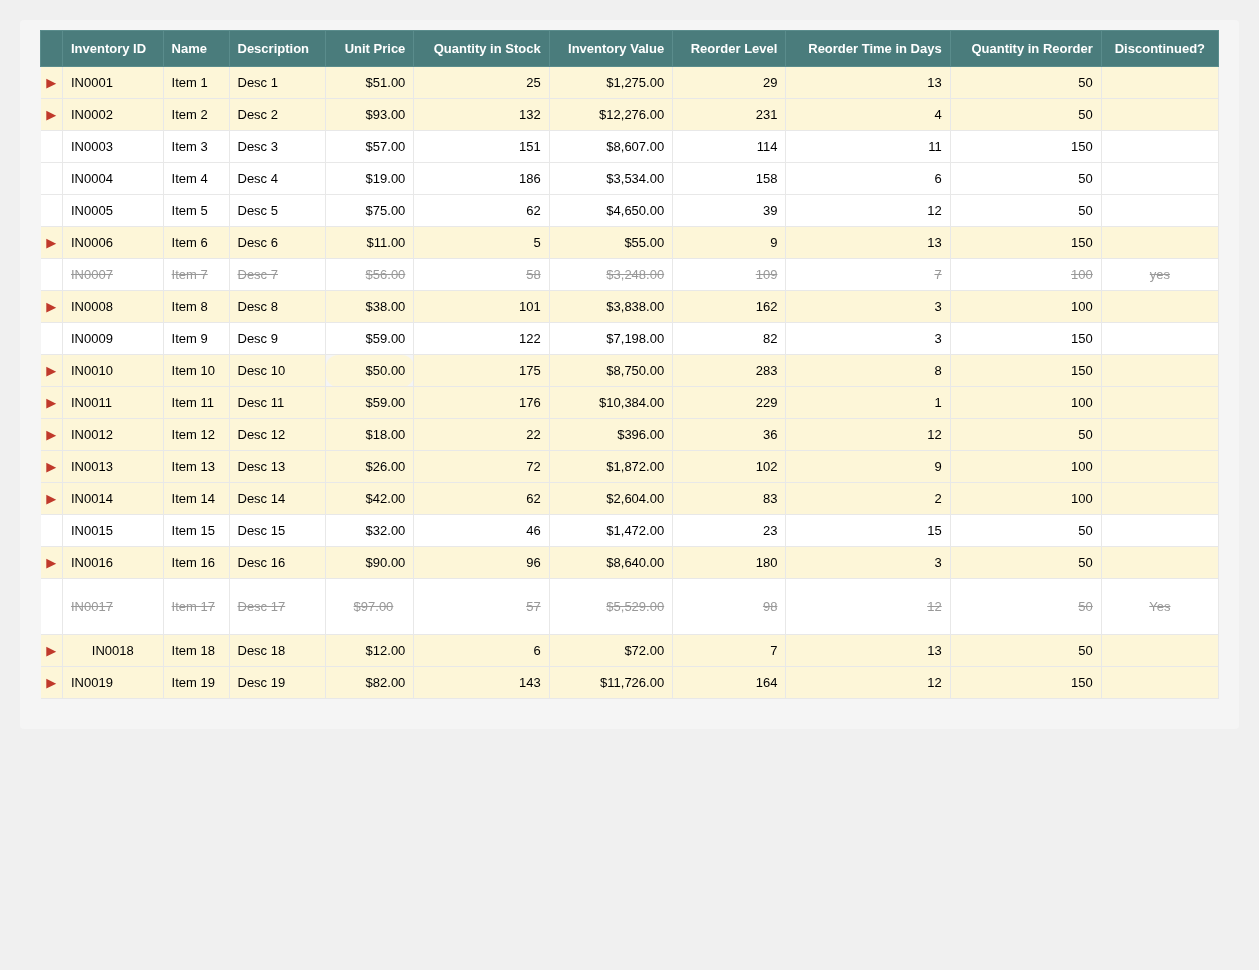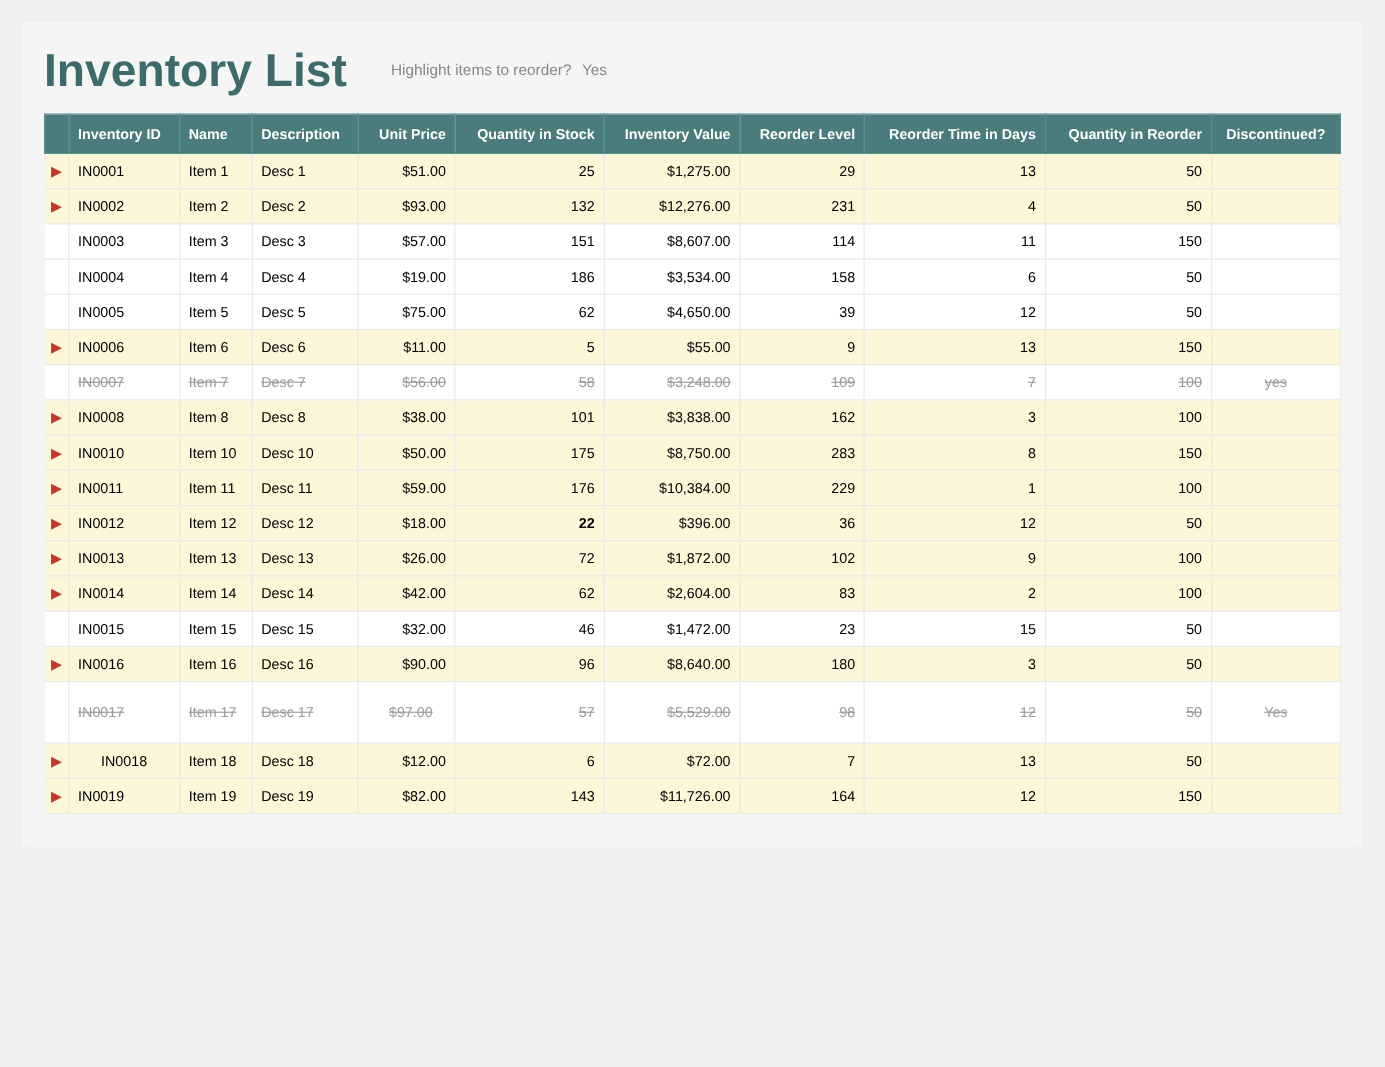--- a/index.html
+++ b/index.html
@@ -65,27 +65,20 @@
     tbody td {
       padding: 8px 8px;
       border-bottom: 1px solid #e8e8e8;
       border-right: 1px solid #e8e8e8;
     }
   </style>
 </head>
 <body>
 
 <div class="page-container">
-  <div class="header-section">
-    <h1 class="page-title">Inventory List</h1>
-    <div>
-      <span class="highlight-label">Highlight items to reorder?</span>
-      <span class="highlight-value">Yes</span>
-    </div>
-  </div>
 
   <div class="table-wrapper">
     <table>
       <thead>
         <tr>
           <th style="width:22px;"></th>
           <th>Inventory ID</th>
           <th>Name</th>
           <th>Description</th>
           <th class="right-align">Unit Price</th>
@@ -195,20 +188,33 @@
             <td style="text-align: left; padding: 8px; border-bottom: 1px solid rgb(232, 232, 232); border-right: 1px solid rgb(232, 232, 232);">Item 8</td>
             <td style="text-align: left; padding: 8px; border-bottom: 1px solid rgb(232, 232, 232); border-right: 1px solid rgb(232, 232, 232);">Desc 8</td>
             <td style="text-align: right; padding: 8px; border-bottom: 1px solid rgb(232, 232, 232); border-right: 1px solid rgb(232, 232, 232);">$38.00</td>
             <td style="text-align: right; padding: 8px; border-bottom: 1px solid rgb(232, 232, 232); border-right: 1px solid rgb(232, 232, 232);">101</td>
             <td style="text-align: right; padding: 8px; border-bottom: 1px solid rgb(232, 232, 232); border-right: 1px solid rgb(232, 232, 232);">$3,838.00</td>
             <td style="text-align: right; padding: 8px; border-bottom: 1px solid rgb(232, 232, 232); border-right: 1px solid rgb(232, 232, 232);">162</td>
             <td style="text-align: right; padding: 8px; border-bottom: 1px solid rgb(232, 232, 232); border-right: 1px solid rgb(232, 232, 232);">3</td>
             <td style="text-align: right; padding: 8px; border-bottom: 1px solid rgb(232, 232, 232); border-right: 1px solid rgb(232, 232, 232);">100</td>
             <td style="text-align: center; padding: 8px; border-bottom: 1px solid rgb(232, 232, 232); border-right: 1px solid rgb(232, 232, 232);"></td>
           </tr>
+          <tr style="background: rgb(255, 255, 255);">
+            <td style="width: 22px; padding: 4px 2px; border-bottom: 1px solid rgb(232, 232, 232); text-align: center;"></td>
+            <td style="text-align: left; padding: 8px; border-bottom: 1px solid rgb(232, 232, 232); border-right: 1px solid rgb(232, 232, 232);">IN0009</td>
+            <td style="text-align: left; padding: 8px; border-bottom: 1px solid rgb(232, 232, 232); border-right: 1px solid rgb(232, 232, 232);">Item 9</td>
+            <td style="text-align: left; padding: 8px; border-bottom: 1px solid rgb(232, 232, 232); border-right: 1px solid rgb(232, 232, 232);">Desc 9</td>
+            <td style="text-align: right; padding: 8px; border-bottom: 1px solid rgb(232, 232, 232); border-right: 1px solid rgb(232, 232, 232);">$59.00</td>
+            <td style="text-align: right; padding: 8px; border-bottom: 1px solid rgb(232, 232, 232); border-right: 1px solid rgb(232, 232, 232);">122</td>
+            <td style="text-align: right; padding: 8px; border-bottom: 1px solid rgb(232, 232, 232); border-right: 1px solid rgb(232, 232, 232);">$7,198.00</td>
+            <td style="text-align: right; padding: 8px; border-bottom: 1px solid rgb(232, 232, 232); border-right: 1px solid rgb(232, 232, 232);">82</td>
+            <td style="text-align: right; padding: 8px; border-bottom: 1px solid rgb(232, 232, 232); border-right: 1px solid rgb(232, 232, 232);">3</td>
+            <td style="text-align: right; padding: 8px; border-bottom: 1px solid rgb(232, 232, 232); border-right: 1px solid rgb(232, 232, 232);">150</td>
+            <td style="text-align: center; padding: 8px; border-bottom: 1px solid rgb(232, 232, 232); border-right: 1px solid rgb(232, 232, 232);"></td>
+          </tr>
           <tr style="background: rgb(253, 246, 216);">
             <td style="width: 22px; padding: 4px 2px; border-bottom: 1px solid rgb(232, 232, 232); text-align: center;"><span style="color:#c0392b;font-size:13px;">▶</span></td>
             <td style="text-align: left; padding: 8px; border-bottom: 1px solid rgb(232, 232, 232); border-right: 1px solid rgb(232, 232, 232);">IN0010</td>
             <td style="text-align: left; padding: 8px; border-bottom: 1px solid rgb(232, 232, 232); border-right: 1px solid rgb(232, 232, 232);">Item 10</td>
             <td style="text-align: left; padding: 8px; border-bottom: 1px solid rgb(232, 232, 232); border-right: 1px solid rgb(232, 232, 232);">Desc 10</td>
             <td style="text-align: right; padding: 8px; border-bottom: 1px solid rgb(232, 232, 232); border-right: 1px solid rgb(232, 232, 232); border-radius: 12px;">$50.00</td>
             <td style="text-align: right; padding: 8px; border-bottom: 1px solid rgb(232, 232, 232); border-right: 1px solid rgb(232, 232, 232); margin-top: 16px;">175</td>
             <td style="text-align: right; padding: 8px; border-bottom: 1px solid rgb(232, 232, 232); border-right: 1px solid rgb(232, 232, 232);">$8,750.00</td>
             <td style="text-align: right; padding: 8px; border-bottom: 1px solid rgb(232, 232, 232); border-right: 1px solid rgb(232, 232, 232);">283</td>
             <td style="text-align: right; padding: 8px; border-bottom: 1px solid rgb(232, 232, 232); border-right: 1px solid rgb(232, 232, 232);">8</td>
@@ -227,21 +233,21 @@
             <td style="text-align: right; padding: 8px; border-bottom: 1px solid rgb(232, 232, 232); border-right: 1px solid rgb(232, 232, 232);">1</td>
             <td style="text-align: right; padding: 8px; border-bottom: 1px solid rgb(232, 232, 232); border-right: 1px solid rgb(232, 232, 232);">100</td>
             <td style="text-align: center; padding: 8px; border-bottom: 1px solid rgb(232, 232, 232); border-right: 1px solid rgb(232, 232, 232);"></td>
           </tr>
           <tr style="background: rgb(253, 246, 216);">
             <td style="width: 22px; padding: 4px 2px; border-bottom: 1px solid rgb(232, 232, 232); text-align: center;"><span style="color:#c0392b;font-size:13px;">▶</span></td>
             <td style="text-align: left; padding: 8px; border-bottom: 1px solid rgb(232, 232, 232); border-right: 1px solid rgb(232, 232, 232);">IN0012</td>
             <td style="text-align: left; padding: 8px; border-bottom: 1px solid rgb(232, 232, 232); border-right: 1px solid rgb(232, 232, 232);">Item 12</td>
             <td style="text-align: left; padding: 8px; border-bottom: 1px solid rgb(232, 232, 232); border-right: 1px solid rgb(232, 232, 232);">Desc 12</td>
             <td style="text-align: right; padding: 8px; border-bottom: 1px solid rgb(232, 232, 232); border-right: 1px solid rgb(232, 232, 232);">$18.00</td>
-            <td style="text-align: right; padding: 8px; border-bottom: 1px solid rgb(232, 232, 232); border-right: 1px solid rgb(232, 232, 232); font-weight: bold;">22</td>
+            <td style="text-align: right; padding: 8px; border-bottom: 1px solid rgb(232, 232, 232); border-right: 1px solid rgb(232, 232, 232);">22</td>
             <td style="text-align: right; padding: 8px; border-bottom: 1px solid rgb(232, 232, 232); border-right: 1px solid rgb(232, 232, 232);">$396.00</td>
             <td style="text-align: right; padding: 8px; border-bottom: 1px solid rgb(232, 232, 232); border-right: 1px solid rgb(232, 232, 232);">36</td>
             <td style="text-align: right; padding: 8px; border-bottom: 1px solid rgb(232, 232, 232); border-right: 1px solid rgb(232, 232, 232);">12</td>
             <td style="text-align: right; padding: 8px; border-bottom: 1px solid rgb(232, 232, 232); border-right: 1px solid rgb(232, 232, 232);">50</td>
             <td style="text-align: center; padding: 8px; border-bottom: 1px solid rgb(232, 232, 232); border-right: 1px solid rgb(232, 232, 232);"></td>
           </tr>
           <tr style="background: rgb(253, 246, 216);">
             <td style="width: 22px; padding: 4px 2px; border-bottom: 1px solid rgb(232, 232, 232); text-align: center;"><span style="color:#c0392b;font-size:13px;">▶</span></td>
             <td style="text-align: left; padding: 8px; border-bottom: 1px solid rgb(232, 232, 232); border-right: 1px solid rgb(232, 232, 232);">IN0013</td>
             <td style="text-align: left; padding: 8px; border-bottom: 1px solid rgb(232, 232, 232); border-right: 1px solid rgb(232, 232, 232);">Item 13</td>

